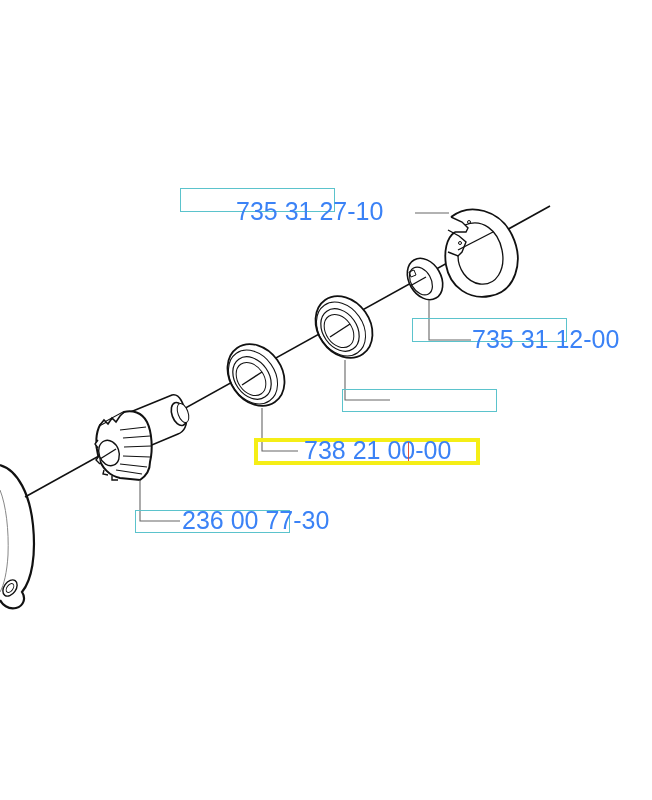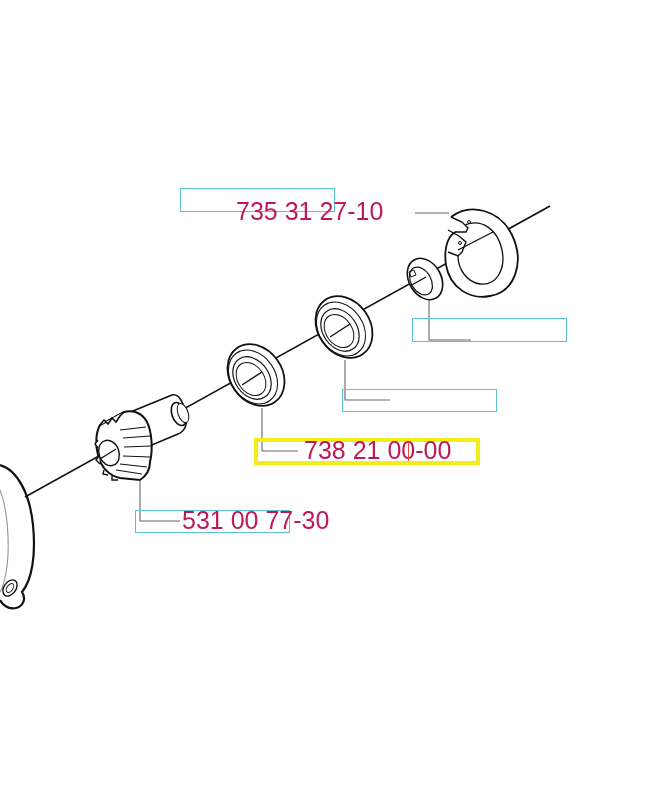--- a/index.html
+++ b/index.html
@@ -1,19 +1,19 @@
 <!DOCTYPE html>
 <html><head>
 <meta charset="utf-8">
 <style>
   html, body { margin: 0; padding: 0; background: #ffffff; }
   body { width: 652px; height: 800px; position: relative; overflow: hidden;
          font-family: "Liberation Sans", sans-serif; }
   #diagram { position: absolute; left: 0; top: 0; width: 652px; height: 800px; }
-  .label { position: absolute; font-size: 25px; color: #be185d; line-height: 1;
+  .label { position: absolute; font-size: 25px; color: #3b82f6; line-height: 1;
            white-space: nowrap; letter-spacing: 0px; }
   .hl-box { position: absolute; box-sizing: border-box; border: 1.5px solid #5bc3cc; }
   .sel-box { position: absolute; box-sizing: border-box; border: 4px solid #f5ee16; }
   .cursor { position: absolute; width: 1px; background: #e0503c; }
 </style>
 </head>
 <body>
 
 <div id="diagram">
   <svg width="652" height="800" viewBox="0 0 652 800">
@@ -88,17 +88,18 @@
 
   
   <div class="hl-box" style="left:180px;top:188px;width:155px;height:24px;"></div>
   <div class="hl-box" style="left:412px;top:318px;width:155px;height:24px;"></div>
   <div class="hl-box" style="left:342px;top:389px;width:155px;height:23px;"></div>
   <div class="sel-box" style="left:254px;top:438px;width:226px;height:27px;"></div>
   <div class="hl-box" style="left:135px;top:510px;width:155px;height:23px;"></div>
 
   
   <div class="label" style="left:236px;top:199px;">735 31 27-10</div>
+  <div class="label" style="left:472px;top:327px;">735 31 12-00</div>
   <div class="label" style="left:304px;top:438px;">738 21 00-00</div>
-  <div class="label" style="left:182px;top:508px;">531 00 77-30</div>
+  <div class="label" style="left:182px;top:508px;">236 00 77-30</div>
 
   <div class="cursor" style="left:408px;top:442px;height:19px;"></div>
 </div>
 
 </body></html>

